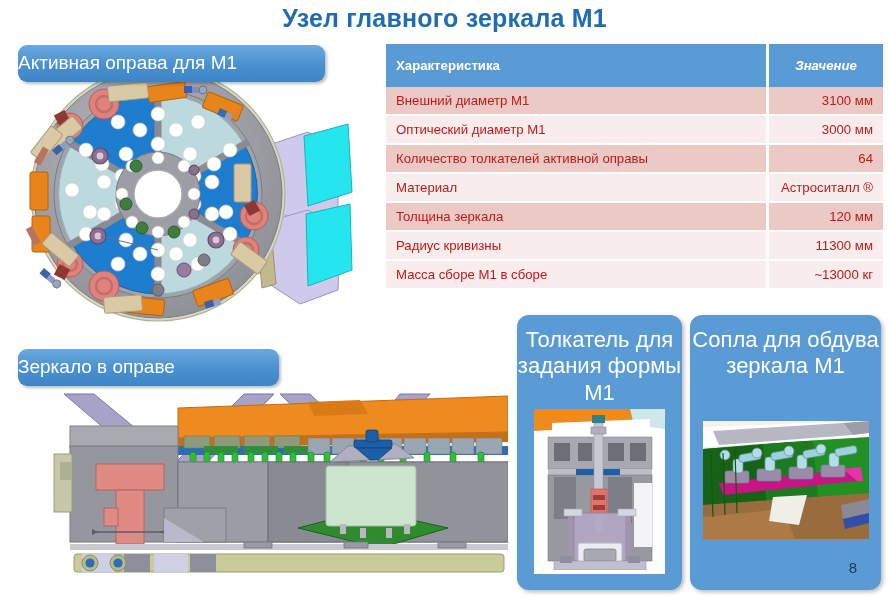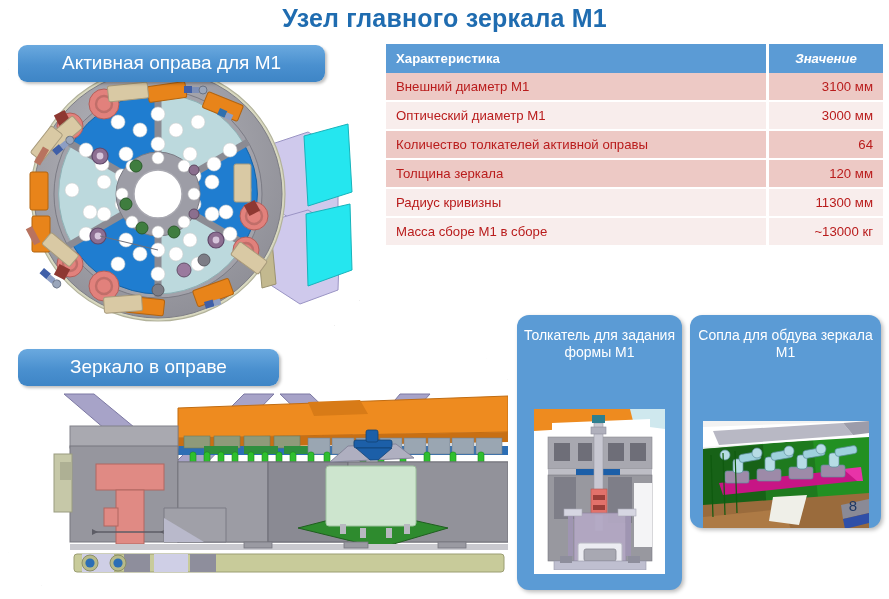--- a/index.html
+++ b/index.html
@@ -21,21 +21,21 @@
     letter-spacing:.2px;
   }
 
   
   .caption{
     position:absolute;
     background:linear-gradient(180deg,#6AA9DF 0%,#4A90CF 55%,#3E85C6 100%);
     color:#ffffff;
     border-radius:9px;
     box-shadow:2px 2px 3px rgba(0,0,0,.25);
-    display:flex;align-items:center;justify-content:center;
+    display:flex;align-items:center;justify-content:flex-start;
     text-align:center;
     font-size:19px;
     z-index:6;
     line-height:1.18;
   }
 
   
   .frame{
     position:absolute;
     background:#ffffff;
@@ -53,21 +53,21 @@
   .panel{
     position:absolute;
     background:#5B9BD5;
     border-radius:12px;
     box-shadow:2px 2px 4px rgba(0,0,0,.28);
     overflow:hidden;
   }
   .panel-title{
     position:absolute;left:0;top:0;width:100%;
     color:#ffffff;text-align:center;
-    font-size:14px;line-height:1.2;
+    font-size:22px;line-height:1.2;
     padding-top:12px;
     box-sizing:border-box;
   }
   .panel-photo{position:absolute;overflow:hidden;background:#b9b9b9;}
 
   .page-num{
     position:absolute;right:24px;bottom:14px;
     color:#1F3864;font-size:15px;
     z-index:9;
   }
@@ -75,21 +75,21 @@
   
   .spec-table{
     position:absolute;left:386px;top:44px;width:497px;
     border-collapse:collapse;
     font-size:13.2px;
     table-layout:fixed;
   }
   .spec-table th{
     background:#5B9BD5;color:#ffffff;
     font-weight:bold;text-align:left;
-    padding:7px 10px;
+    padding:14px 10px;
     border-right:3px solid #ffffff;
   }
   .spec-table th.val{text-align:center;border-right:none;font-style:italic;}
   .spec-table td{
     padding:6px 10px;
     color:#b91c1c;
     border-bottom:2px solid #ffffff;
     border-right:3px solid #ffffff;
   }
   .spec-table td.val{
@@ -328,20 +328,24 @@
           <td class="val">3100 мм</td>
         </tr>
       <tr class="even">
           <td>Оптический диаметр М1</td>
           <td class="val">3000 мм</td>
         </tr>
       <tr class="odd">
           <td>Количество толкателей активной оправы</td>
           <td class="val">64</td>
         </tr>
+      <tr class="even">
+          <td>Материал</td>
+          <td class="val">Астроситалл ®</td>
+        </tr>
       <tr class="odd">
           <td>Толщина зеркала</td>
           <td class="val">120 мм</td>
         </tr>
       <tr class="even">
           <td>Радиус кривизны</td>
           <td class="val">11300 мм</td>
         </tr>
       <tr class="even">
           <td>Масса сборе М1 в сборе</td>
@@ -531,21 +535,21 @@
         <rect x="44" y="134" width="44" height="22" rx="2" fill="#ECECF2" stroke="#b6b6c2" stroke-width="1"></rect>
         <rect x="50" y="140" width="32" height="12" rx="2" fill="#A8A8B2" stroke="#87878f" stroke-width="0.8"></rect>
         <rect x="20" y="152" width="92" height="9" fill="#BFBFD0" stroke="#9898a8" stroke-width="0.6"></rect>
         <rect x="26" y="147" width="12" height="7" fill="#8E8E9C"></rect>
         <rect x="94" y="147" width="12" height="7" fill="#8E8E9C"></rect>
         <rect x="0" y="161" width="131" height="4" fill="#ffffff"></rect>
       </svg>
     </div>
   </div>
 
-  <div class="panel" style="left:690px;top:315px;width:191px;height:213px;">
+  <div class="panel" style="left:690px;top:315px;width:191px;height:275px;">
     <div class="panel-title">Сопла для обдува зеркала М1</div>
     <div class="panel-photo" style="left:13px;top:106px;width:166px;height:118px;">
       <svg class="art" viewBox="0 0 166 118">
         <rect x="0" y="0" width="166" height="118" fill="#F2F2F2"></rect>
 
         <path d="M0,28 L166,14 L166,86 L0,100 Z" fill="#1E7A1E"></path>
         <path d="M0,28 L60,24 L64,96 L0,100 Z" fill="#176217"></path>
         <path d="M110,18 L166,14 L166,86 L116,90 Z" fill="#229022"></path>
 
         <path d="M0,84 L166,72 L166,118 L0,118 Z" fill="#9A6B3C"></path>

